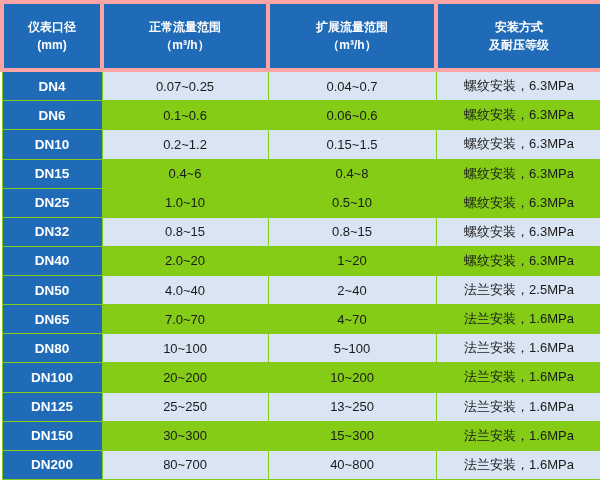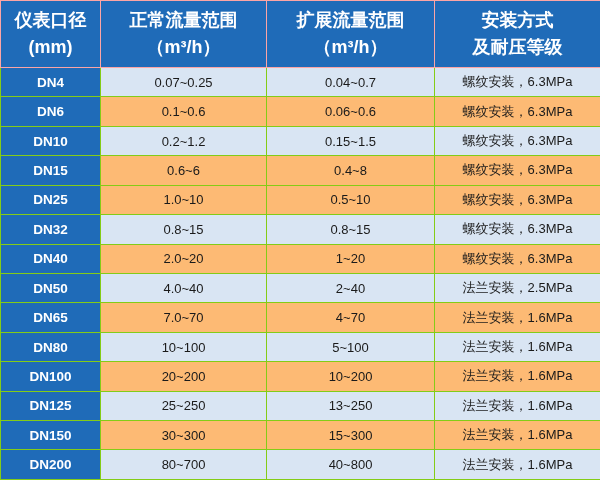--- a/index.html
+++ b/index.html
@@ -20,27 +20,27 @@
     table-layout: fixed;
   }
   .spec-table col.c0 { width: 100px; }
   .spec-table col.c1 { width: 166px; }
   .spec-table col.c2 { width: 168px; }
   .spec-table col.c3 { width: 166px; }
 
   .spec-table thead th {
     background: #1f6bb8;
     color: #ffffff;
-    font-size: 18px;
+    font-size: 12px;
     font-weight: bold;
     text-align: center;
     vertical-align: middle;
-    border: 1px solid #fca5a5;
+    border: 4px solid #fca5a5;
     line-height: 1.5;
-    padding: 6px 2px;
+    padding: 14px 2px;
   }
   .spec-table thead th.head-first {
     background: #1f6bb8;
   }
   .hdr-line { display: block; }
 
   .spec-table tbody td {
     font-size: 13px;
     text-align: center;
     vertical-align: middle;
@@ -53,21 +53,21 @@
   .spec-table tbody td.col-dn {
     background: #1f6bb8;
     color: #ffffff;
     font-weight: bold;
     font-size: 13.5px;
   }
   tr.odd td.data {
     background: #d9e5f3;
   }
   tr.even td.data {
-    background: #fdba74;
+    background: #84cc16;
   }
 </style>
 </head>
 <body>
 
 <table class="spec-table">
   <colgroup>
     <col class="c0">
       <col class="c1">
       <col class="c2">
@@ -107,21 +107,21 @@
         <td class="data">螺纹安装，6.3MPa</td>
       </tr>
       <tr class="odd">
         <td class="col-dn">DN10</td>
         <td class="data">0.2~1.2</td>
         <td class="data">0.15~1.5</td>
         <td class="data">螺纹安装，6.3MPa</td>
       </tr>
       <tr class="even">
         <td class="col-dn">DN15</td>
-        <td class="data">0.6~6</td>
+        <td class="data">0.4~6</td>
         <td class="data">0.4~8</td>
         <td class="data">螺纹安装，6.3MPa</td>
       </tr>
       <tr class="even">
         <td class="col-dn">DN25</td>
         <td class="data">1.0~10</td>
         <td class="data">0.5~10</td>
         <td class="data">螺纹安装，6.3MPa</td>
       </tr>
       <tr class="odd">

